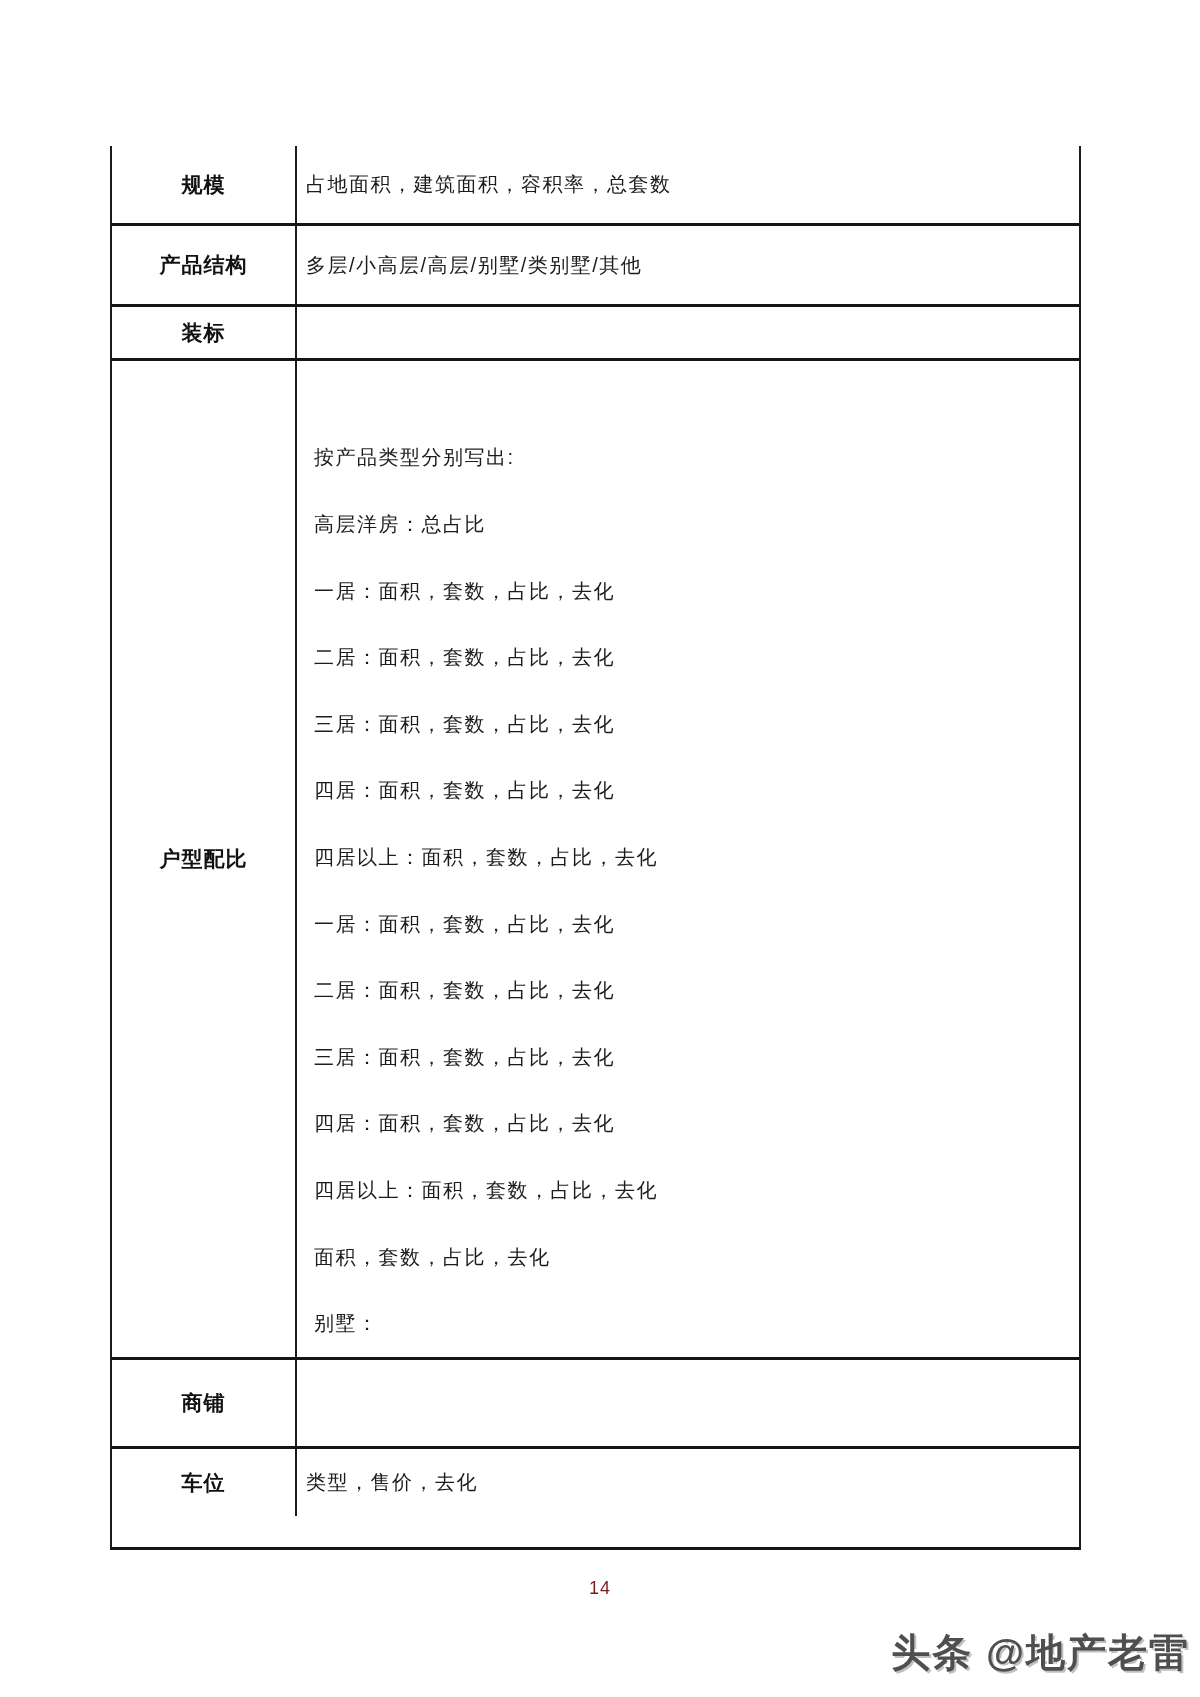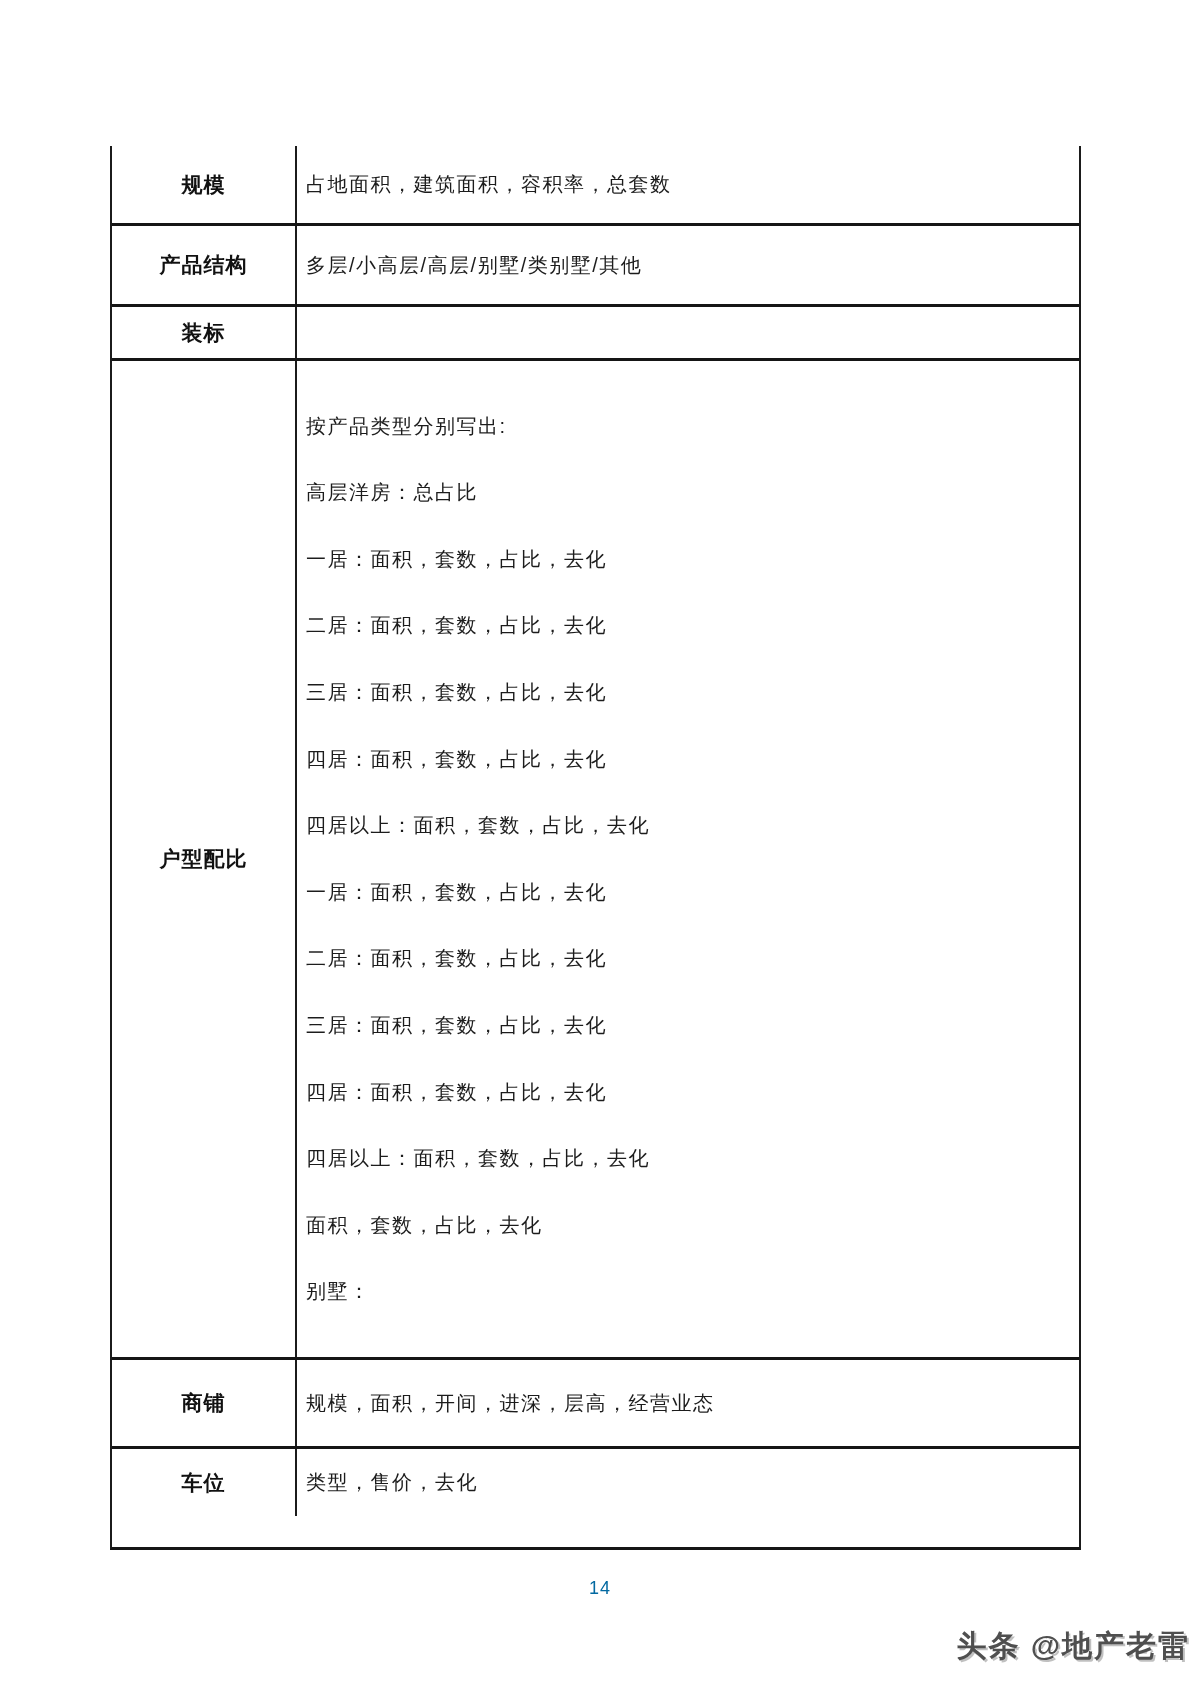--- a/index.html
+++ b/index.html
@@ -45,48 +45,48 @@
     display: flex;
     align-items: center;
     padding-left: 9px;
     font-size: 20px;
     letter-spacing: 1.5px;
     color: #1c1c1c;
   }
   .trow.big .cell.content {
     flex-direction: column;
     align-items: stretch;
-    justify-content: center;
-    padding-left: 0;
+    justify-content: flex-end;
+    padding-left: 8px;
   }
   .mix-line {
     height: 66.6px;
     flex: none;
     display: flex;
     align-items: center;
     padding-left: 9px;
     font-size: 20px;
     letter-spacing: 1.5px;
     color: #1c1c1c;
   }
   .page-number {
     position: absolute;
     left: 0;
     top: 1578px;
     width: 1200px;
     text-align: center;
     font-size: 18px;
     letter-spacing: 1px;
-    color: #0369a1;
+    color: #7f1d1d;
   }
   .watermark {
     position: absolute;
     top: 1626px;
     right: 10px;
-    font-size: 30px;
+    font-size: 39px;
     font-weight: bold;
     letter-spacing: 2px;
     color: #4f4f4f;
     text-shadow: -3px -3px 0 #ffffff, -1px -1px 0 #ffffff, 2px 2px 0 rgba(30,30,30,0.28);
     white-space: nowrap;
   }
 </style>
 </head>
 <body>
 
@@ -125,21 +125,20 @@
         <div class="mix-line">三居：面积，套数，占比，去化</div>
         <div class="mix-line">四居：面积，套数，占比，去化</div>
         <div class="mix-line">四居以上：面积，套数，占比，去化</div>
         <div class="mix-line">面积，套数，占比，去化</div>
         <div class="mix-line">别墅：</div>
       </div>
     </div>
 
     <div class="trow" style="height:89px">
       <div class="cell label">商铺</div>
-      <div class="cell content">规模，面积，开间，进深，层高，经营业态</div>
     </div>
 
     <div class="trow" style="height:70px">
       <div class="cell label">车位</div>
       <div class="cell content">类型，售价，去化</div>
     </div>
 
   </div>
 
   <div class="page-number">14</div>

